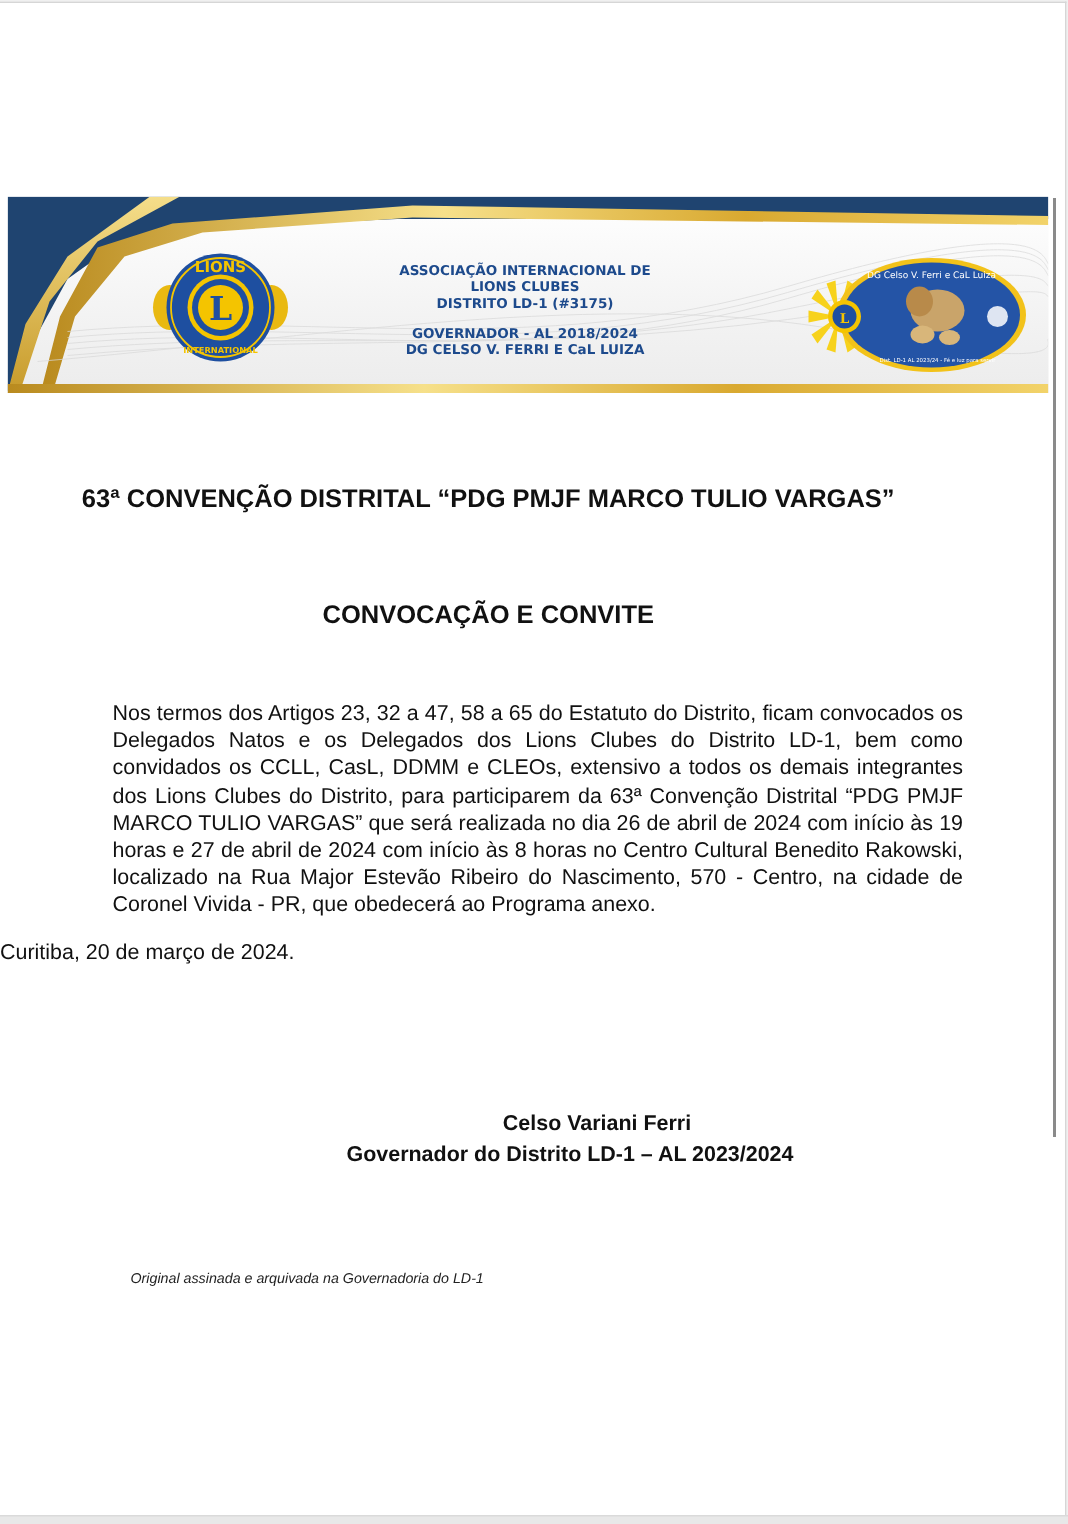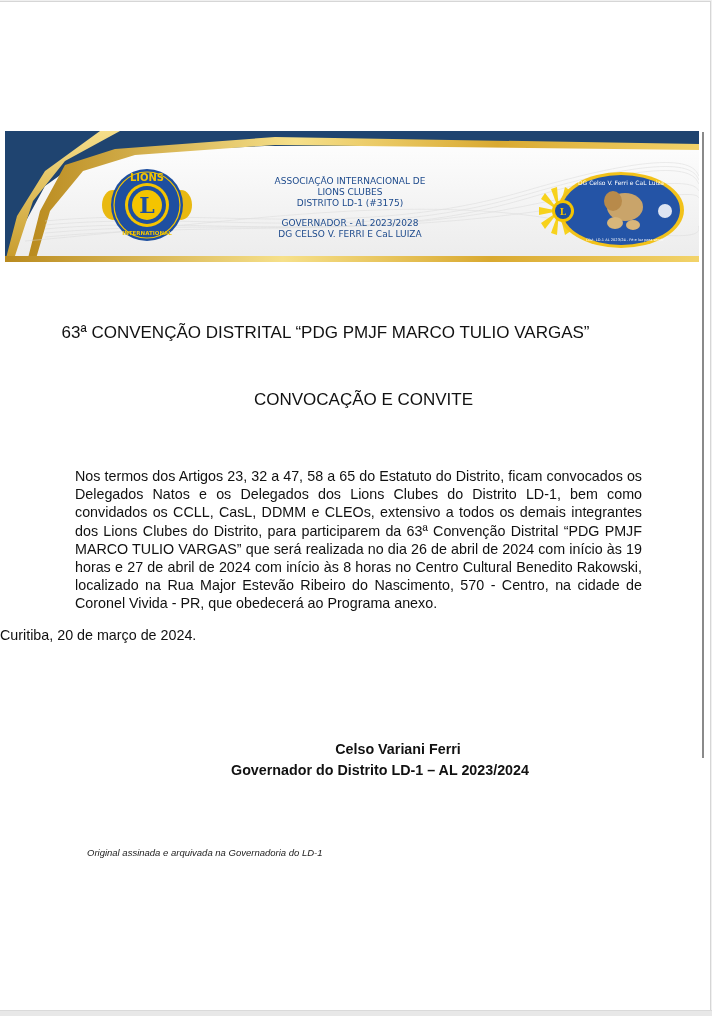--- a/index.html
+++ b/index.html
@@ -25,32 +25,32 @@
     position: absolute; left: 5px; top: 129px;
     width: 694px; height: 131px;
     overflow: hidden;
     background: linear-gradient(180deg, #ffffff 0%, #f3f3f3 60%, #ececec 100%);
   }
   .banner svg.bg { position: absolute; left: 0; top: 0; }
   .banner .org-text {
     position: absolute; left: 250px; top: 45px; width: 190px;
     text-align: center; color: #1d4a8c;
     font-family: "DejaVu Sans", sans-serif;
-    font-size: 9px; line-height: 11px;
+    font-size: 9px; line-height: 11px; font-weight: bold;
   }
   .banner .org-text .gap { height: 9px; }
   .lions-logo { position: absolute; left: 96px; top: 34px; }
   .dg-badge { position: absolute; left: 532px; top: 38px; }
 
   .title {
     position: absolute; left: 0; width: 651px; text-align: center;
-    font-weight: normal; color: #111; font-size: 17px;
+    font-weight: bold; color: #111; font-size: 17px;
   }
   .t1 { top: 321px; }
-  .t2 { top: 388px; padding-left: 38px; }
+  .t2 { top: 398px; }
   .body-text {
     position: absolute; left: 75px; top: 465px; width: 567px;
     font-size: 14.3px; line-height: 18.2px; color: #111;
     text-align: justify;
   }
   .body-text b { font-weight: normal; }
   .date-line {
     position: absolute; left: 0; width: 712px; top: 625px;
     text-align: left; font-size: 14.3px; color: #111;
   }
@@ -120,21 +120,21 @@
       <text x="46" y="48" text-anchor="middle" font-family="DejaVu Serif, serif" font-weight="bold" font-size="22" fill="#1e4fa0">L</text>
       <text x="46" y="16" text-anchor="middle" font-family="DejaVu Sans, sans-serif" font-weight="bold" font-size="10" fill="#f4c400">LIONS</text>
       <text x="46" y="70" text-anchor="middle" font-family="DejaVu Sans, sans-serif" font-weight="bold" font-size="5.5" fill="#f4c400">INTERNATIONAL</text>
     </svg>
 
     <div class="org-text">
       <div>ASSOCIAÇÃO INTERNACIONAL DE</div>
       <div>LIONS CLUBES</div>
       <div>DISTRITO LD-1 (#3175)</div>
       <div class="gap"></div>
-      <div>GOVERNADOR - AL 2023/2028</div>
+      <div>GOVERNADOR - AL 2018/2024</div>
       <div>DG CELSO V. FERRI E CaL LUIZA</div>
     </div>
 
     <svg class="dg-badge" width="150" height="82" viewBox="0 0 150 82">
 
       <g fill="#f7d21c">
         <polygon points="22,42 2,38 2,46"></polygon>
         <polygon points="22,42 8,24 4,30"></polygon>
         <polygon points="22,42 8,60 4,54"></polygon>
         <polygon points="22,42 20,18 14,20"></polygon>

